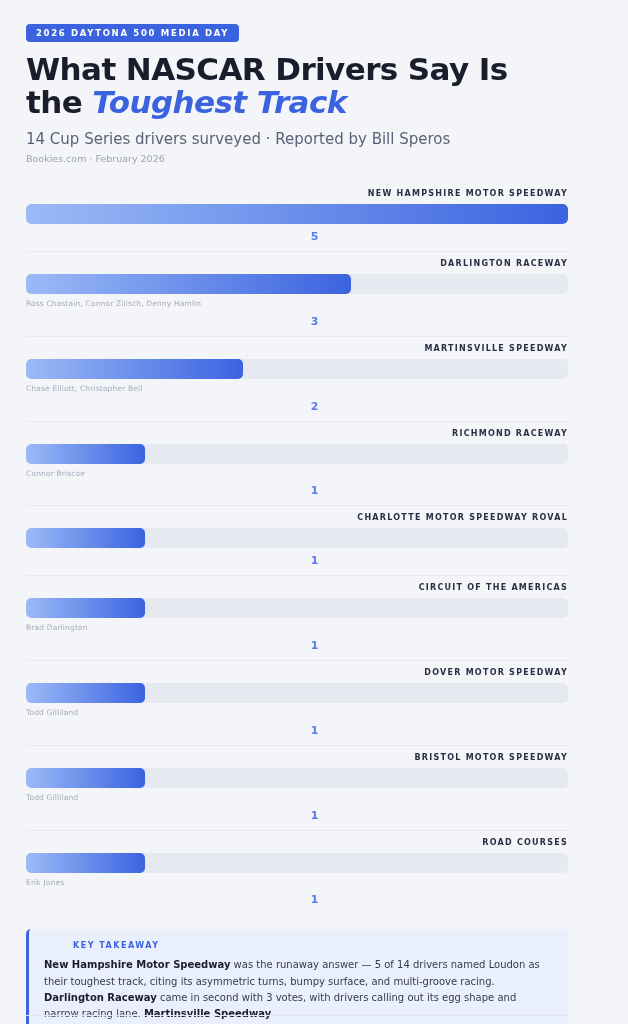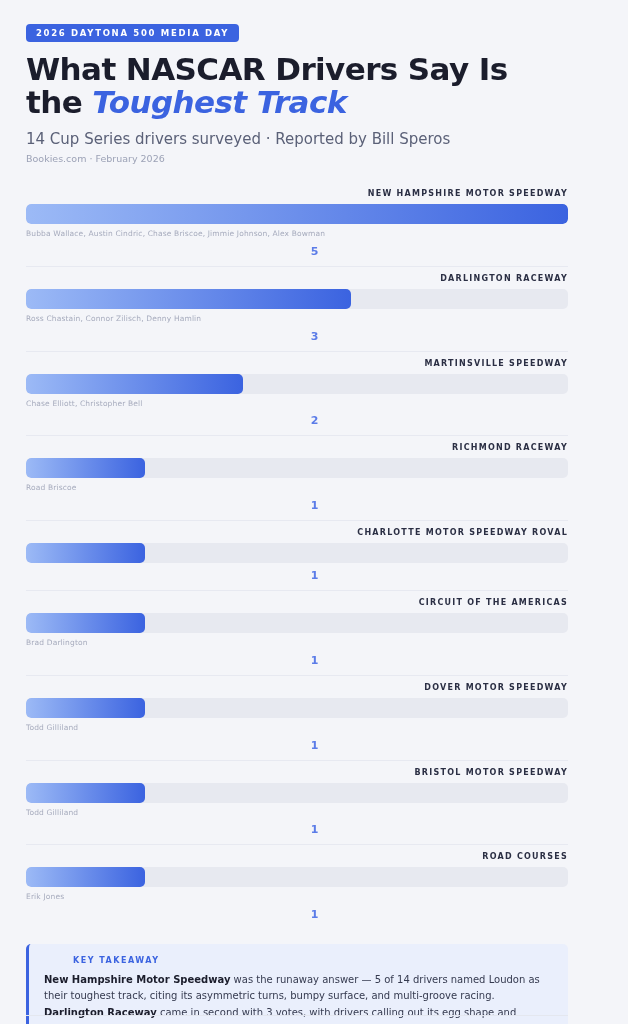--- a/index.html
+++ b/index.html
@@ -166,21 +166,20 @@
     <div class="subtitle">14 Cup Series drivers surveyed · Reported by Bill Speros</div>
     <div class="byline">Bookies.com · February 2026</div>
   </div>
 
   <div class="chart" id="chart-root">
       <div class="bar-row">
         <div class="track-label">New Hampshire Motor Speedway</div>
         <div class="track">
           <div class="fill" style="width:100%"></div>
         </div>
-        <div class="voters">Bubba Wallace, Austin Cindric, Chase Briscoe, Jimmie Johnson, Alex Bowman</div>
         <div class="value">5</div>
       </div>
       <div class="bar-row">
         <div class="track-label">Darlington Raceway</div>
         <div class="track">
           <div class="fill" style="width:60%"></div>
         </div>
         <div class="voters">Ross Chastain, Connor Zilisch, Denny Hamlin</div>
         <div class="value">3</div>
       </div>
@@ -190,21 +189,21 @@
           <div class="fill" style="width:40%"></div>
         </div>
         <div class="voters">Chase Elliott, Christopher Bell</div>
         <div class="value">2</div>
       </div>
       <div class="bar-row">
         <div class="track-label">Richmond Raceway</div>
         <div class="track">
           <div class="fill" style="width:22%"></div>
         </div>
-        <div class="voters">Road Briscoe</div>
+        <div class="voters">Connor Briscoe</div>
         <div class="value">1</div>
       </div>
       <div class="bar-row">
         <div class="track-label">Charlotte Motor Speedway Roval</div>
         <div class="track">
           <div class="fill" style="width:22%"></div>
         </div>
         <div class="value">1</div>
       </div>
       <div class="bar-row">

